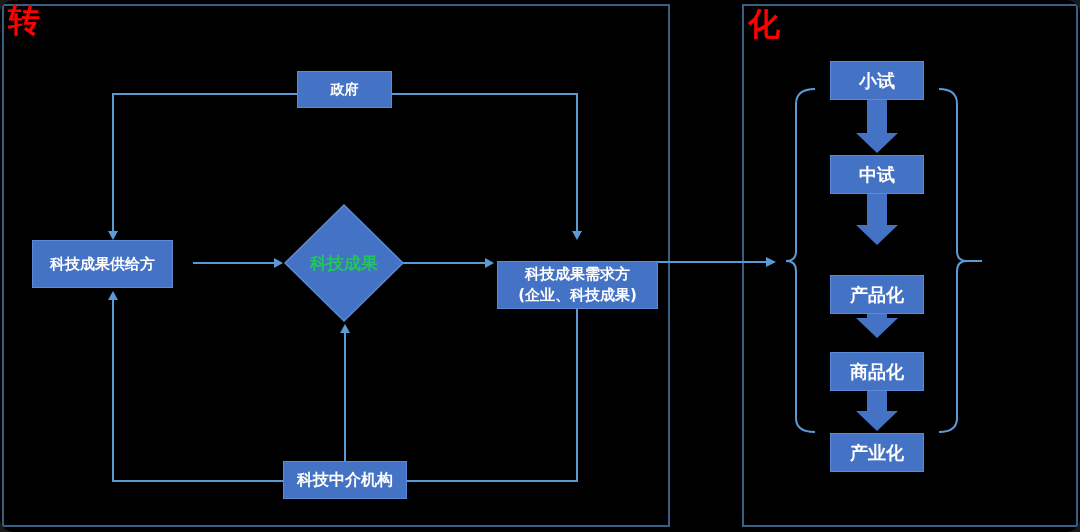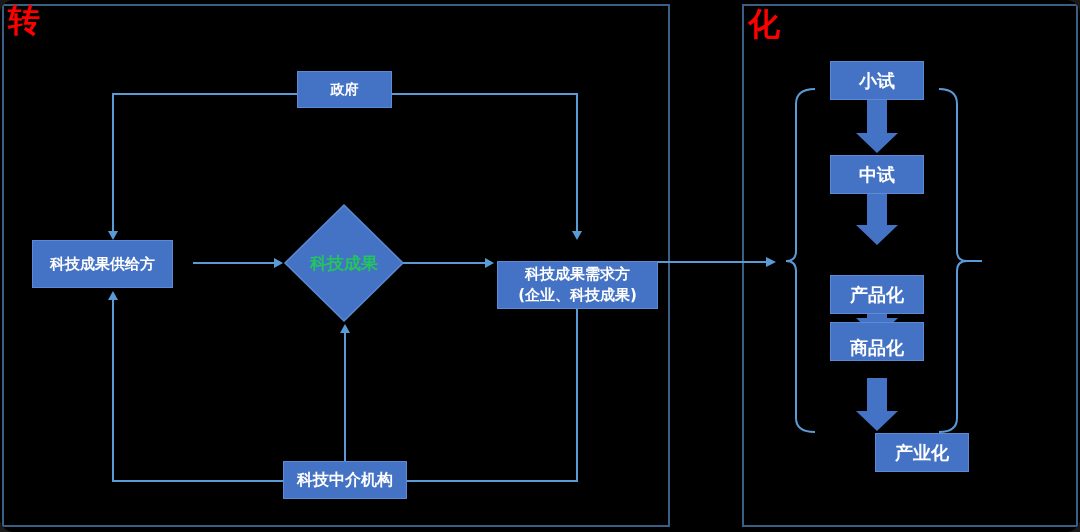--- a/index.html
+++ b/index.html
@@ -69,22 +69,22 @@
     border: 1px solid #5b8bd5;
     box-sizing: border-box;
     color: #ffffff;
     display: flex; align-items: center; justify-content: center;
     font-size: 18px; font-weight: bold;
     z-index: 3;
   }
   #stage-0 { top: 61px;  }
   #stage-1 { top: 155px; }
   #stage-2 { top: 247px; margin-top: 28px; }
-  #stage-3 { top: 322px; align-items: flex-end; }
-  #stage-4 { top: 433px; margin-left: 45px; }
+  #stage-3 { top: 352px; }
+  #stage-4 { top: 433px; }
 </style>
 </head>
 <body>
 
 <div id="canvas">
 
   <div id="left-panel" class="panel"></div>
   <div id="right-panel" class="panel"></div>
 
   <div id="label-zhuan" class="corner-label">转</div>

